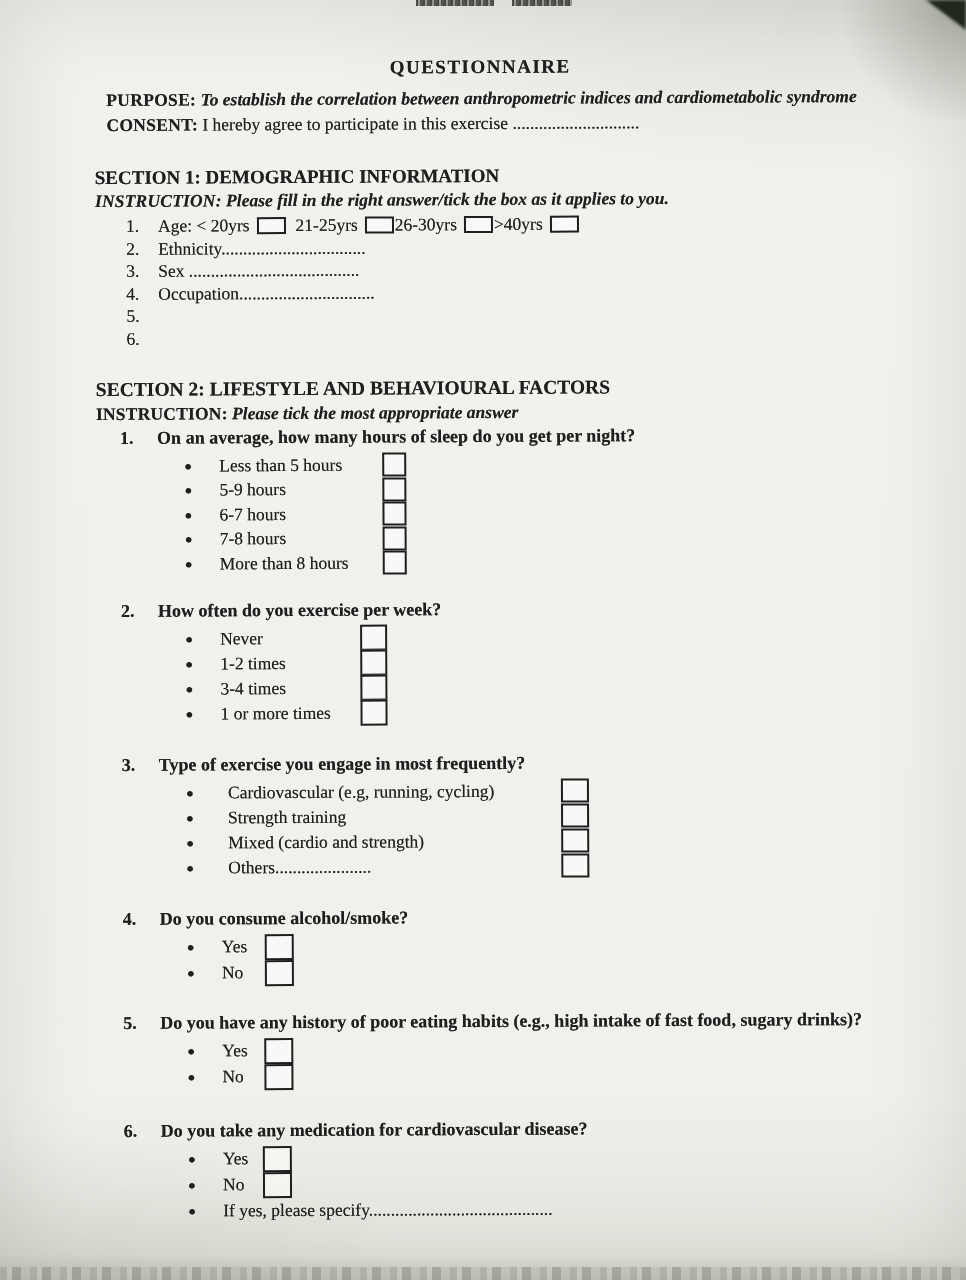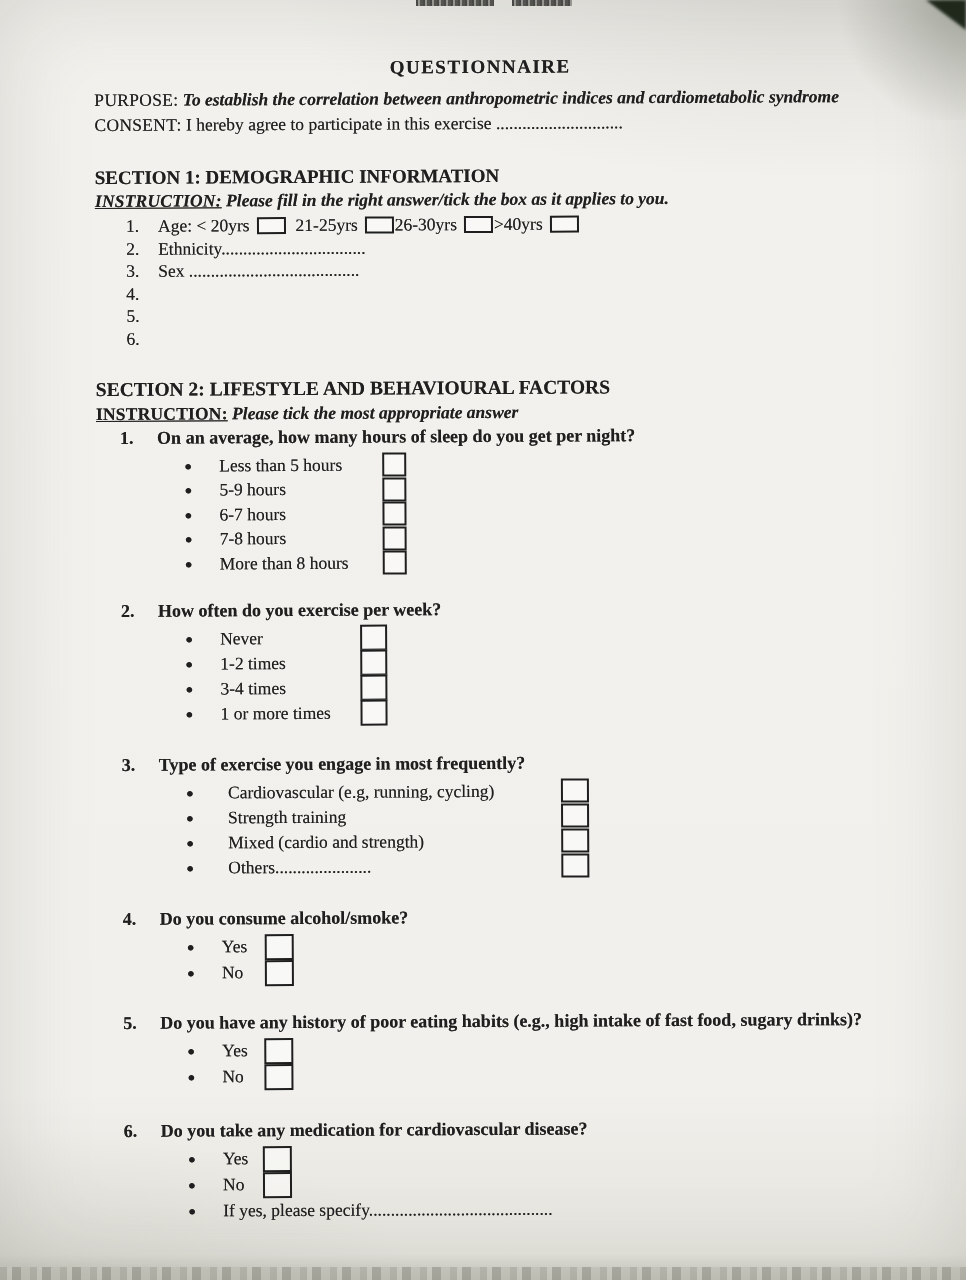--- a/index.html
+++ b/index.html
@@ -28,30 +28,30 @@
   .strip-b{left:512px;width:60px;}
   .corner-mark{position:absolute;top:0;right:0;width:0;height:0;border-top:30px solid #20281c;border-left:40px solid transparent;filter:blur(1.5px);}
   .corner-shade{position:absolute;top:0;right:0;width:140px;height:120px;background:radial-gradient(circle at 100% 0%, rgba(60,70,50,0.35), transparent 70%);}
   .bottom-edge{position:absolute;bottom:0;left:0;width:100%;height:13px;
     background:repeating-linear-gradient(90deg,#a3a399 0 7px,#c6c6bc 7px 12px,#8f8f85 12px 21px,#bcbcb2 21px 30px);
     opacity:.6;filter:blur(0.7px);}
 
   
   .title{text-align:center;font-weight:bold;font-size:19px;letter-spacing:1.5px;margin:0 0 8px -37px;}
   .pline{font-size:17.5px;line-height:24px;max-width:800px;}
-  .plabel{font-weight:normal;letter-spacing:.3px;}
+  .plabel{font-weight:bold;letter-spacing:.3px;margin-left:12px;}
   .ptext{font-weight:bold;font-style:italic;}
   .consent{font-size:17.5px;line-height:24px;margin-top:1px;}
 
   
   .sec-head{font-weight:bold;font-size:19px;margin:0;line-height:24px;}
   .sec1-head{margin-top:29px;}
   .sec2-head{margin-top:27px;font-size:19.5px;line-height:26px;}
   .instr{font-size:17.5px;line-height:23px;}
-  .instr .ilabel{font-weight:bold;font-style:italic;letter-spacing:.2px;text-decoration:underline;}
+  .instr .ilabel{font-weight:bold;font-style:italic;letter-spacing:.2px;}
   .instr .itext{font-weight:bold;font-style:italic;}
   .sec2 .instr .ilabel{font-style:normal;}
 
   
   .s1-list{margin-top:2px;}
   .s1-row{display:flex;font-size:17.5px;line-height:22.5px;}
   .s1-num{width:32px;margin-left:31px;flex:0 0 auto;}
   .s1-text{white-space:nowrap;}
 
   
@@ -124,20 +124,21 @@
           <span class="s1-text">Ethnicity.................................</span>
         </div>
 
         <div class="s1-row">
           <span class="s1-num">3.</span>
           <span class="s1-text">Sex .......................................</span>
         </div>
 
         <div class="s1-row">
           <span class="s1-num">4.</span>
+          <span class="s1-text">Occupation...............................</span>
         </div>
 
         <div class="s1-row">
           <span class="s1-num">5.</span>
         </div>
 
         <div class="s1-row">
           <span class="s1-num">6.</span>
         </div>
 

